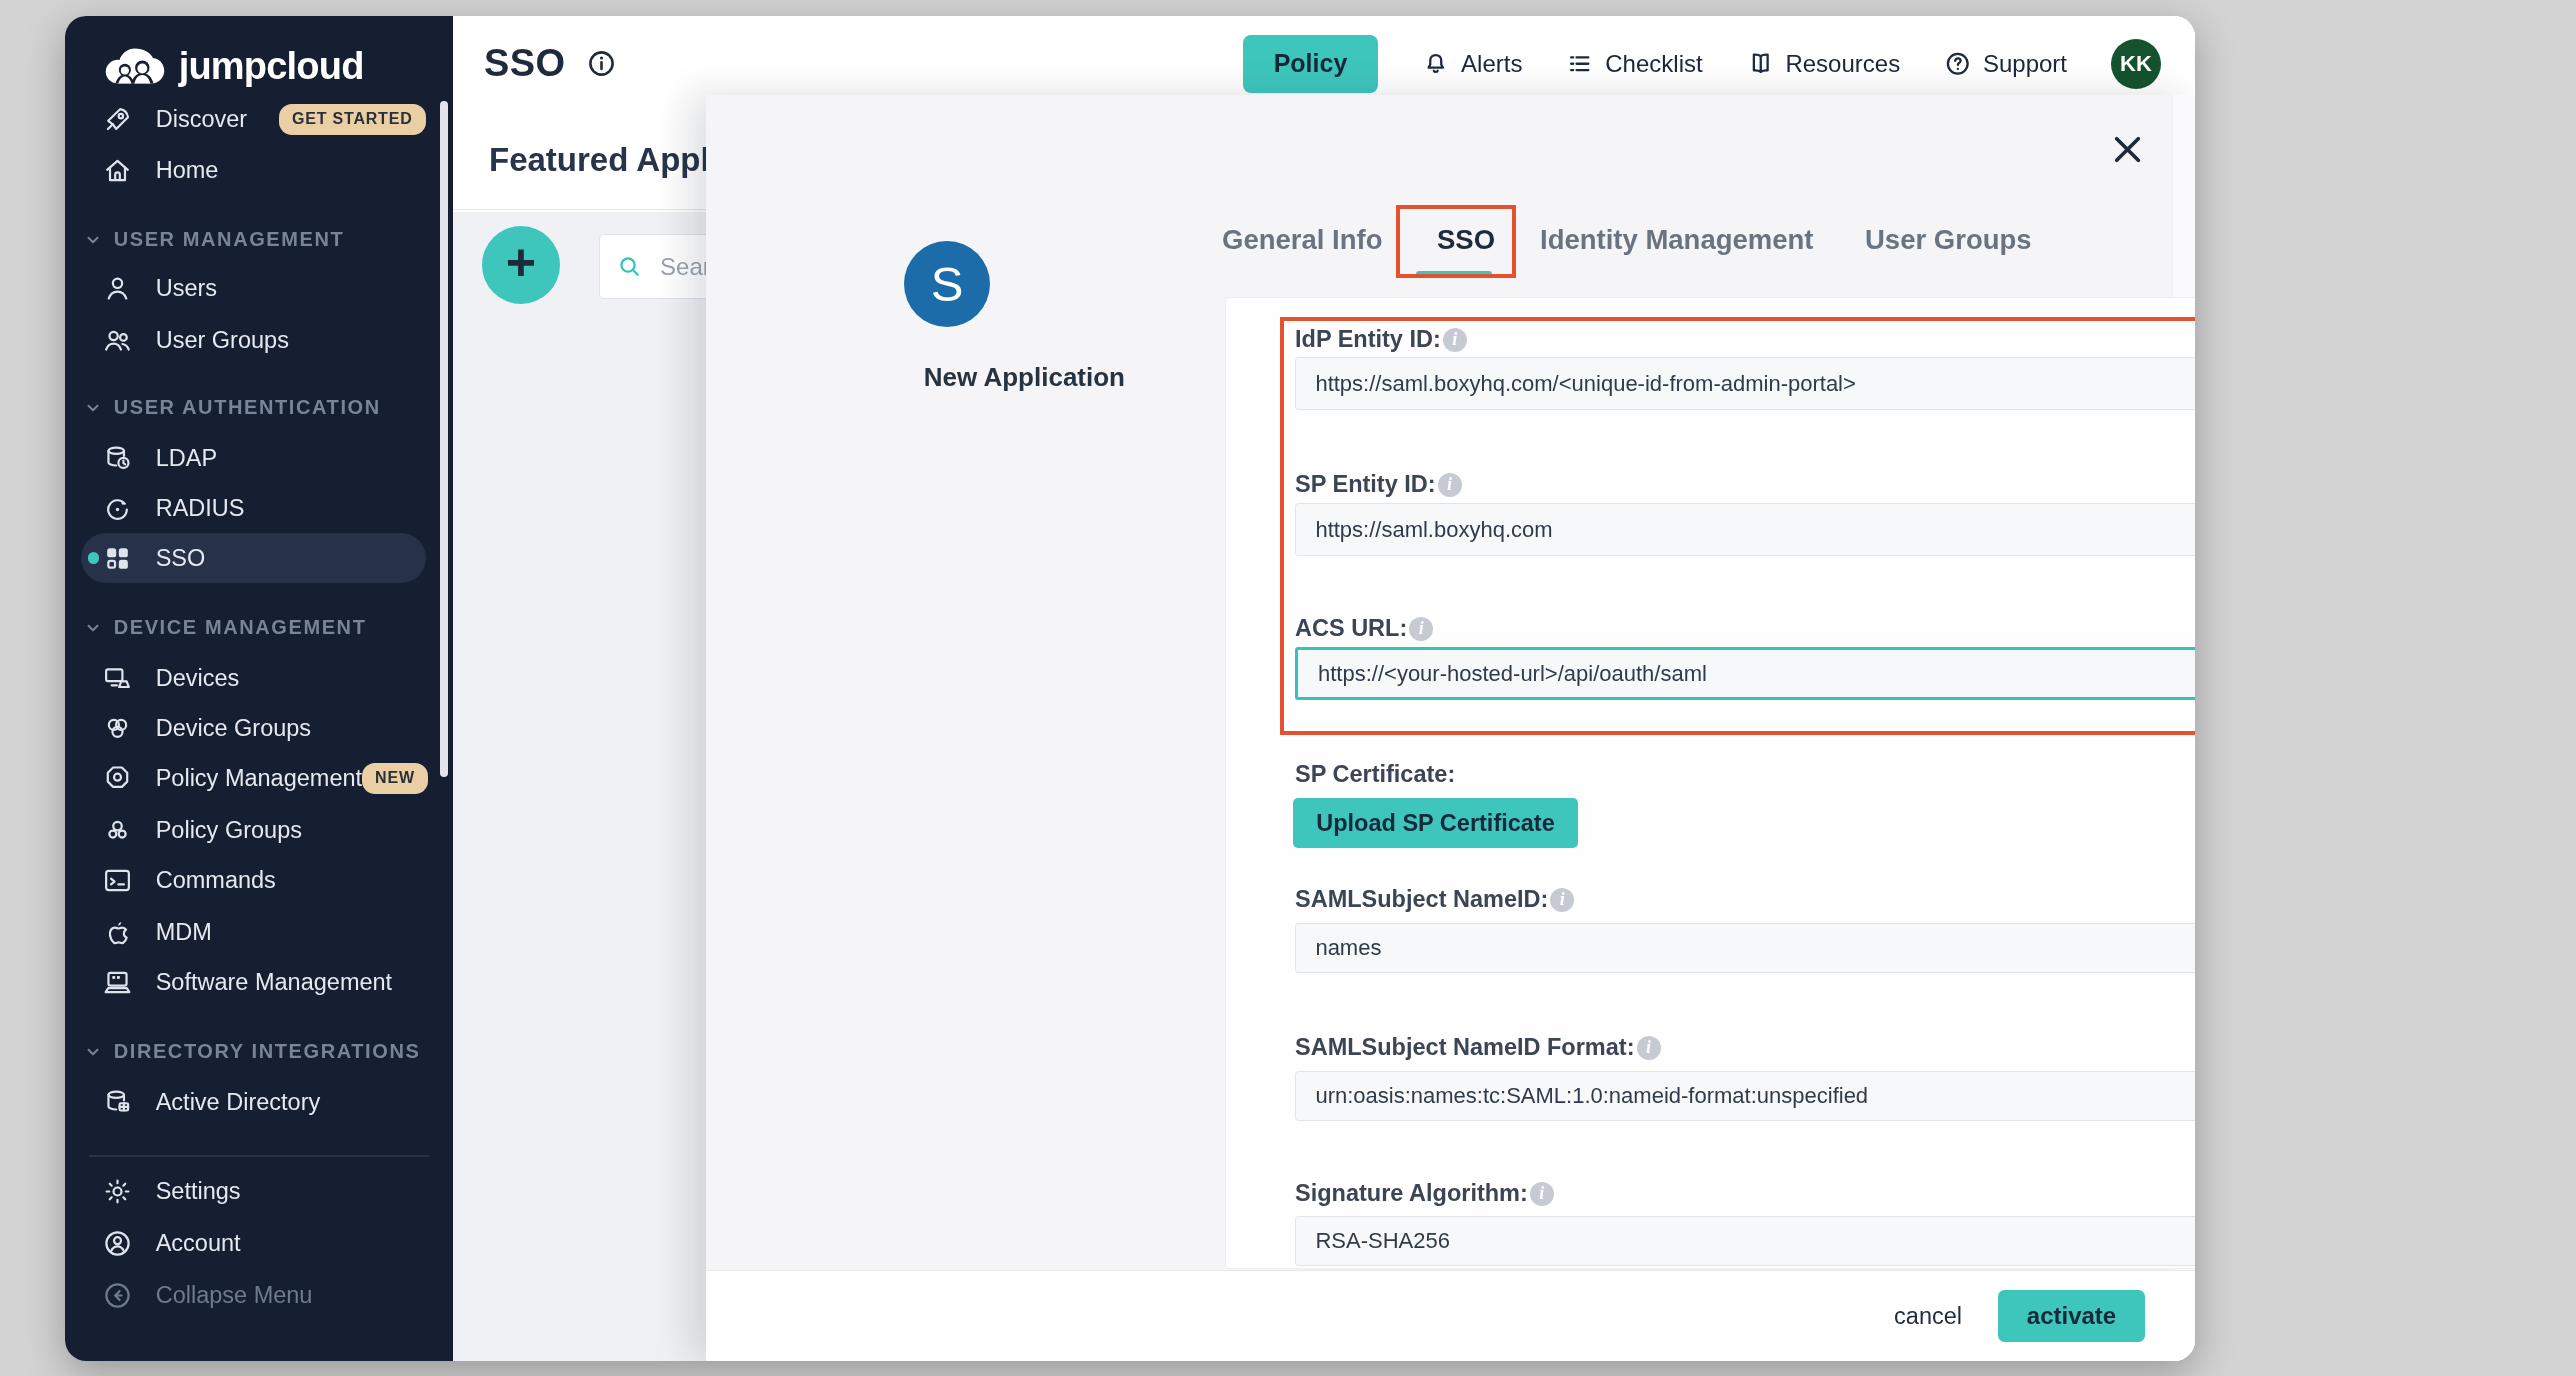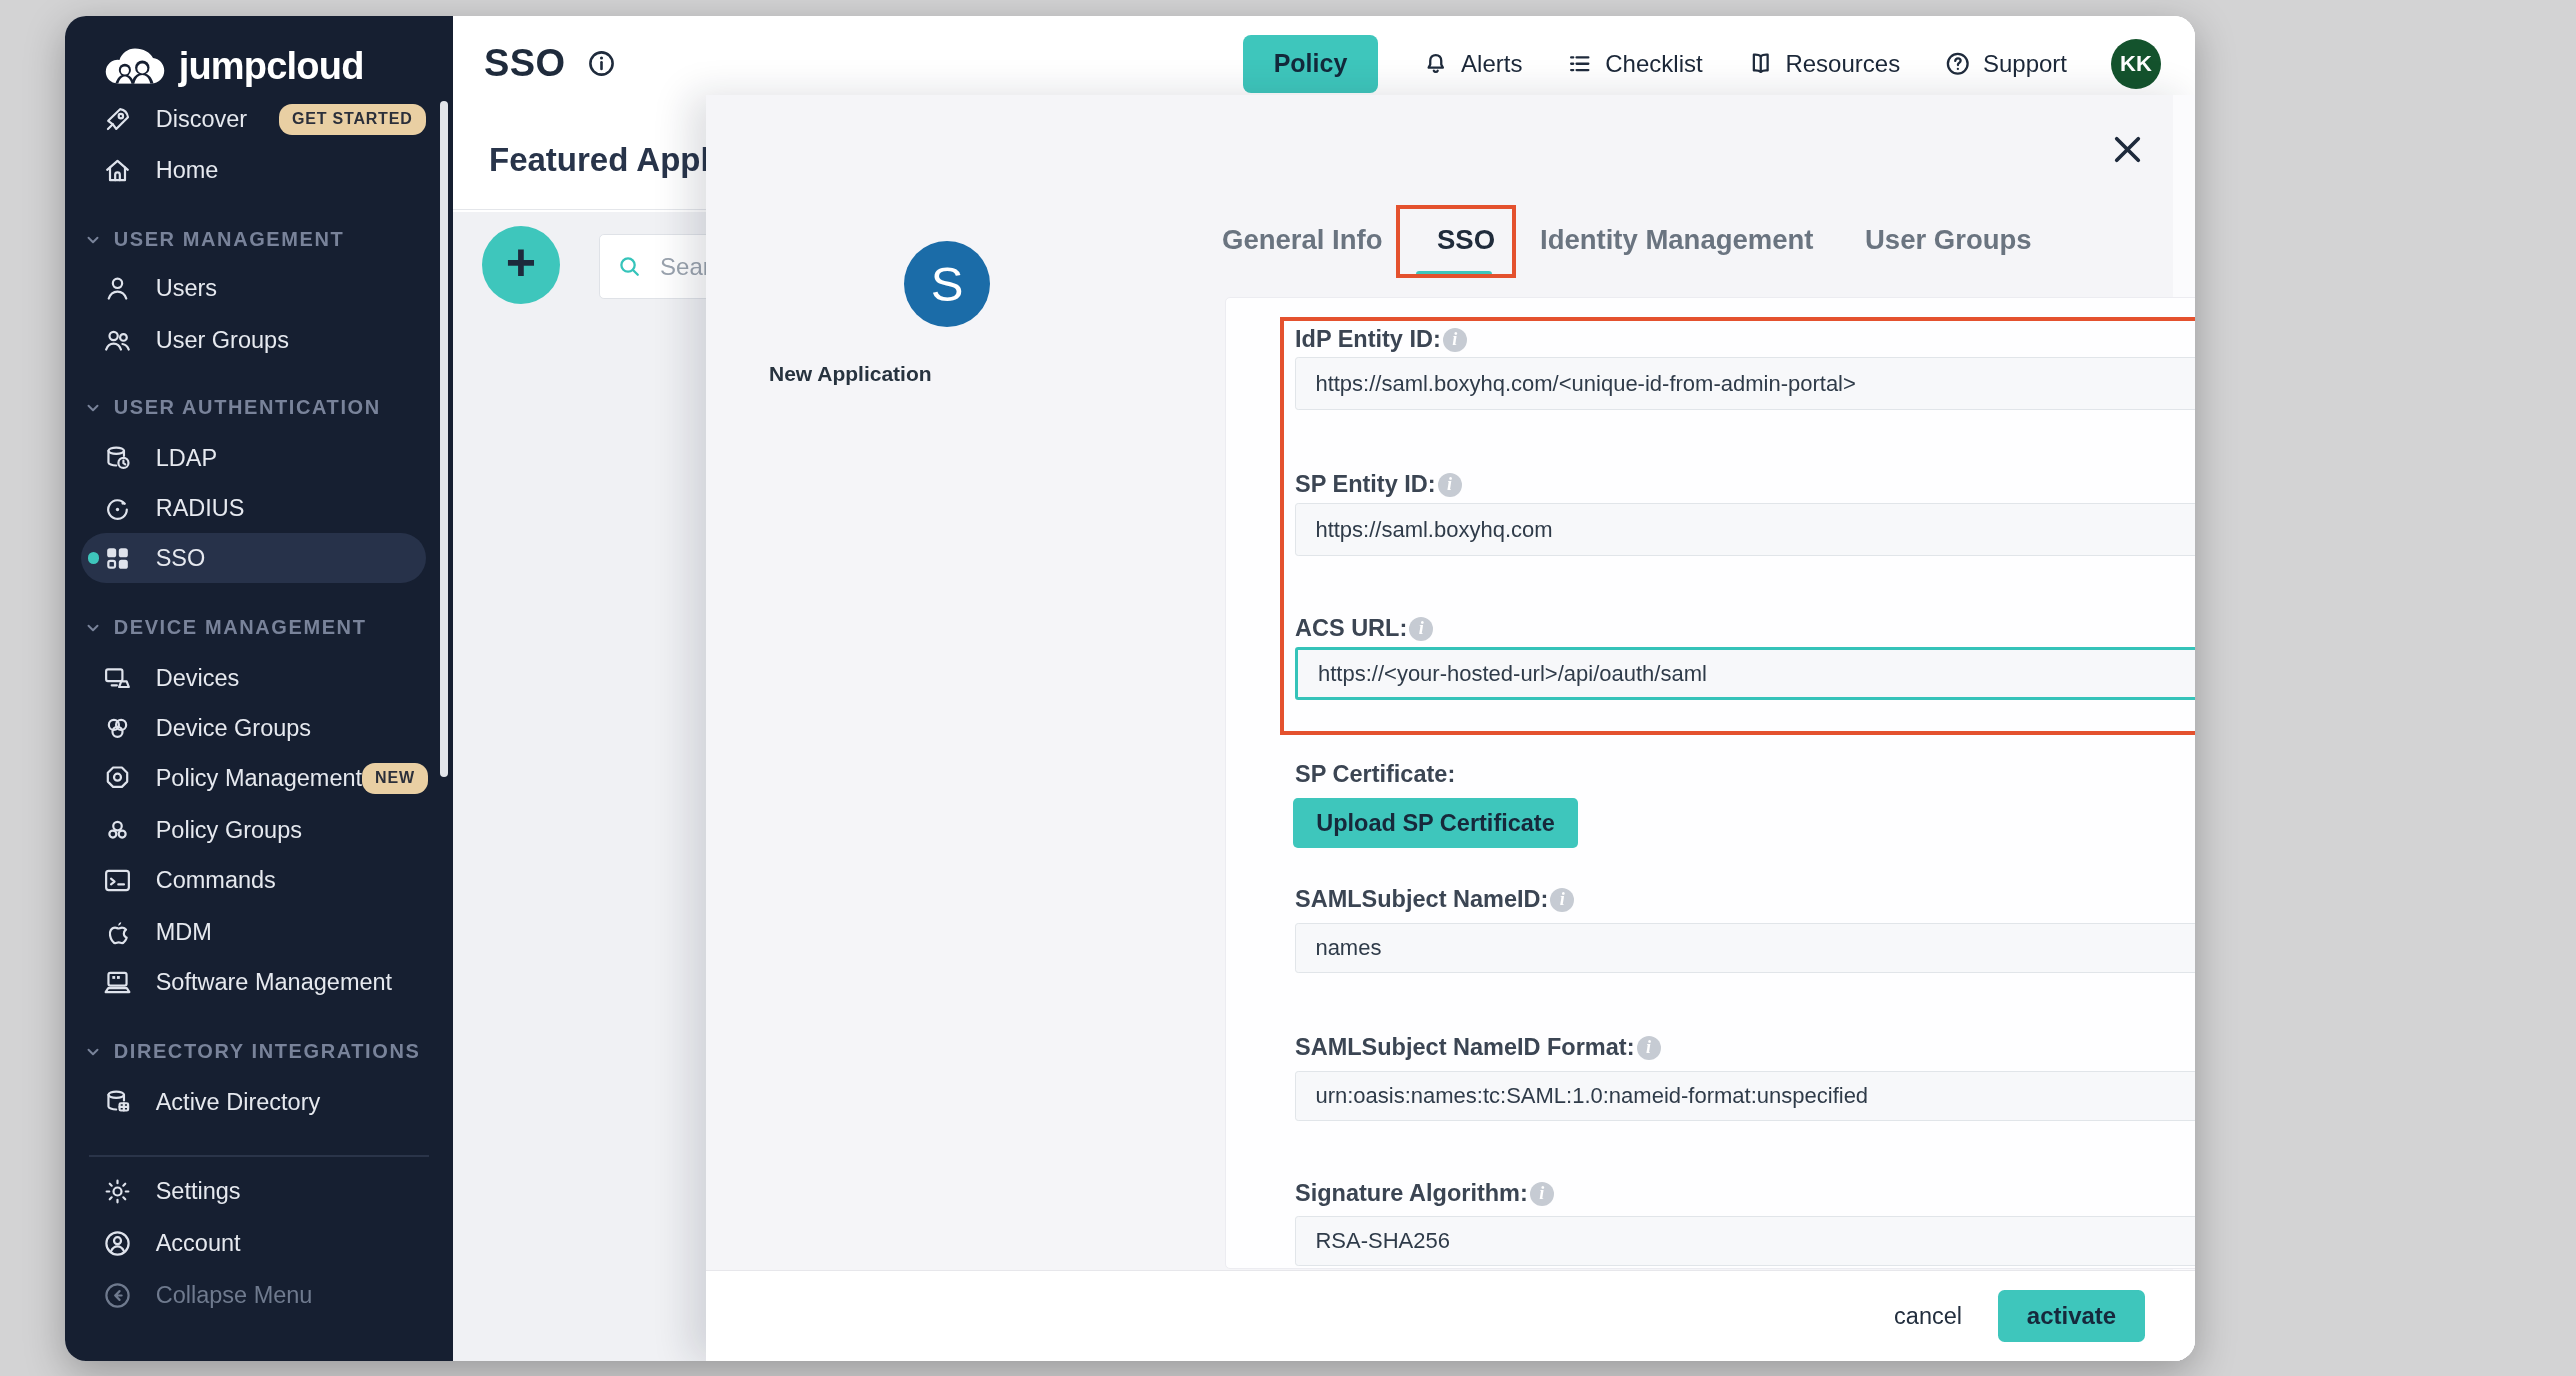--- a/index.html
+++ b/index.html
@@ -62,22 +62,22 @@
     width:100%;font-family:"Liberation Sans",sans-serif;}
   .search-box input::placeholder{color:#9aa3ae;}
 
   
   .drawer{position:absolute;left:641px;top:79px;right:0;bottom:0;background:#f5f5f8;
     box-shadow:-16px 0 36px rgba(20,30,50,.14);}
   .drawer-scrolltrack{position:absolute;right:0;top:0;bottom:0;width:22px;background:#fbfbfd;}
   .close-x{position:absolute;right:49px;top:36px;width:37px;height:37px;color:#1e2a3c;cursor:pointer;}
   .app-avatar{position:absolute;left:198px;top:146px;width:86px;height:86px;border-radius:50%;
     background:#1b6ca8;color:#ffffff;font-size:49px;display:flex;align-items:center;justify-content:center;}
-  .app-name{position:absolute;left:63px;top:267px;width:356px;text-align:left;
-    font-size:21px;font-weight:bold;color:#27333f;}
+  .app-name{position:absolute;left:63px;top:267px;width:356px;text-align:right;
+    font-size:26px;font-weight:bold;color:#27333f;}
 
   .tab{position:absolute;top:127px;height:36px;line-height:36px;font-size:27.5px;font-weight:bold;
     color:#6a7480;cursor:pointer;white-space:nowrap;}
   .tab.active{color:#202c3c;}
   .tab-underline{position:absolute;left:710px;top:176px;width:76px;height:7.3px;border-radius:3.2px;
     background:#3ec6bc;}
   .anno{position:absolute;border:4px solid #e4512e;background:transparent;pointer-events:none;}
   .anno-tab{left:690px;top:110px;width:120px;height:73px;}
   .anno-form{left:574px;top:222px;width:1096px;height:418px;z-index:5;}
 

